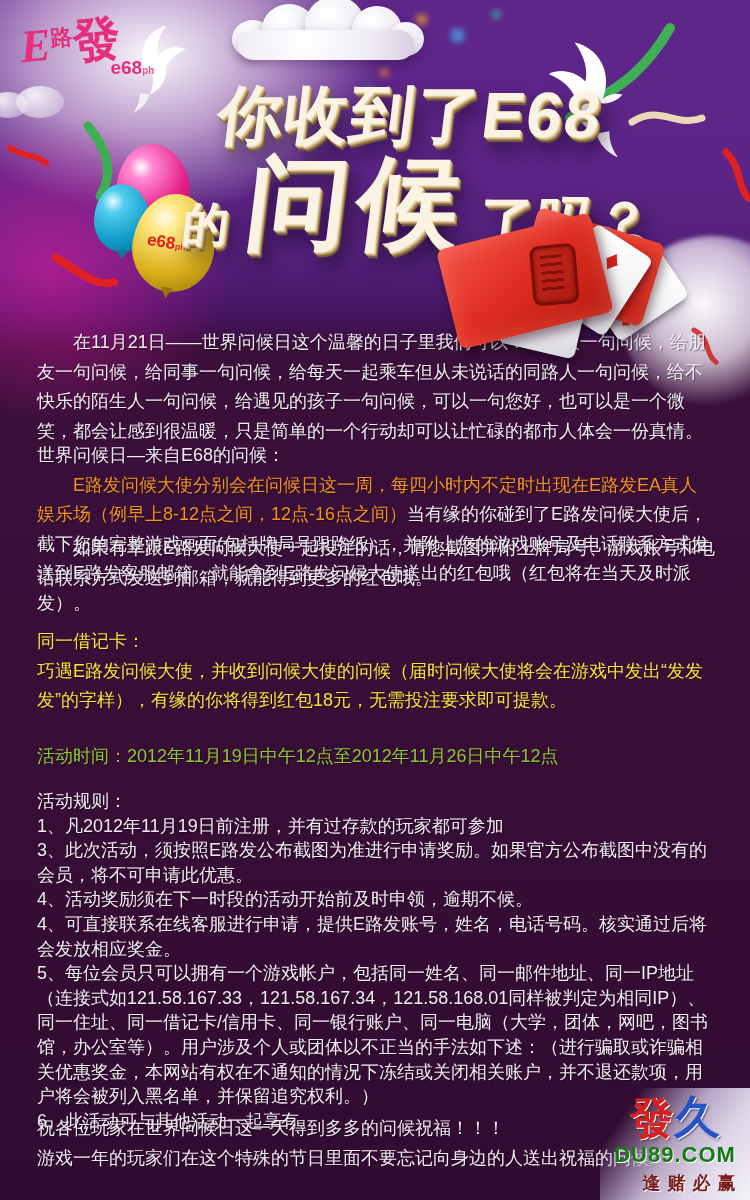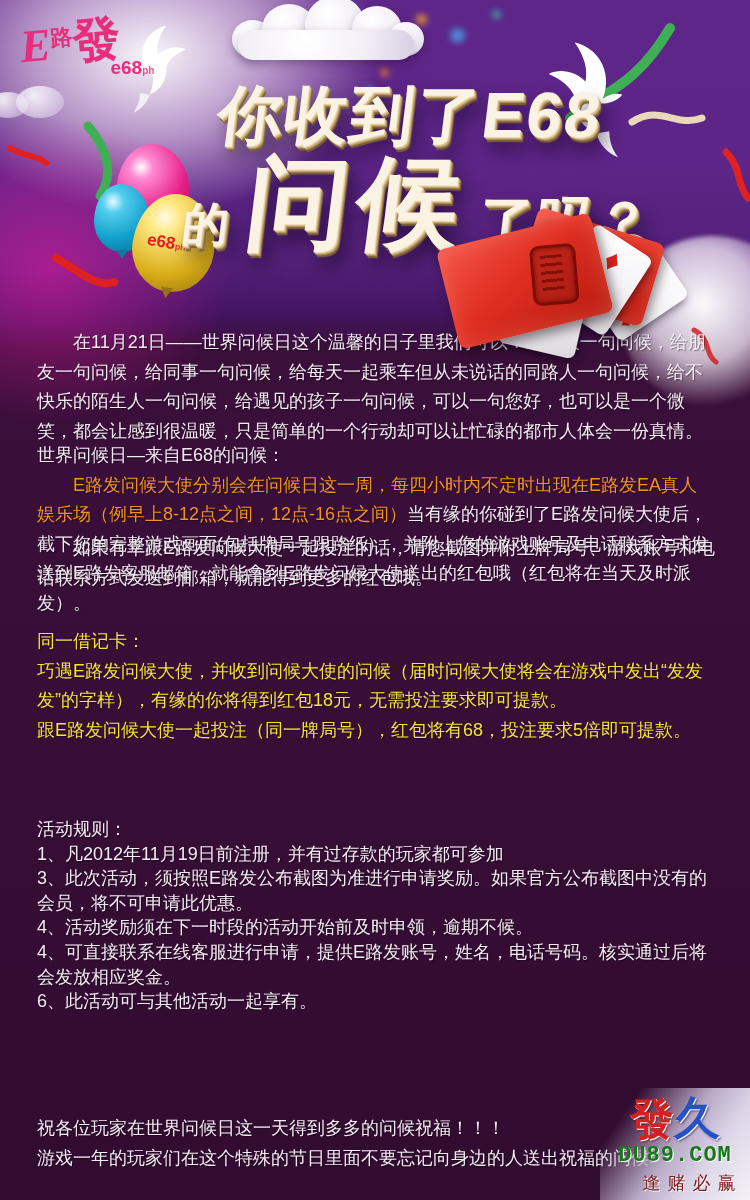--- a/index.html
+++ b/index.html
@@ -75,34 +75,34 @@
   
   .txt{position:absolute;left:37px;width:678px;font-size:18px;line-height:29.5px;color:#f3ebf3;
     text-shadow:1px 1px 1px rgba(0,0,0,.4);}
   .txt p{margin:0;}
   .indent{text-indent:2em;}
   .s1{top:328px;}
   .s2{top:441px;}
   .s3{top:534px;}
   .s4{top:627px;color:#f3e23a;}
   .s5{top:742px;color:#8cc832;}
-  .s6{top:789px;line-height:24.6px;margin-top:28px;}
+  .s6{top:789px;line-height:24.6px;}
   .s7{top:1114px;}
   .c-orange{color:#f0941f;}
   .c-white{color:#f3ebf3;}
   
   .du-panel{position:absolute;left:600px;top:1088px;width:150px;height:112px;cursor:pointer;
     background:linear-gradient(305deg,#f4f2f8 0%,#ddd5e7 30%,#b8a9c6 50%,rgba(90,40,90,0) 82%);
     display:flex;flex-direction:column;align-items:center;justify-content:center;}
   .du-row1{font-family:"Liberation Serif","DejaVu Serif",serif;font-weight:bold;line-height:1;margin-top:2px;}
   .du-fa{font-size:44px;color:#d42020;text-shadow:1px 1px 0 #fff,2px 2px 2px rgba(90,0,0,.5);}
   .du-jiu{font-size:46px;color:#2553c4;text-shadow:1px 1px 0 #fff,2px 2px 2px rgba(0,0,80,.5);}
-  .du-domain{font-family:Liberation Mono, monospace;font-weight:bold;font-size:22px;color:#157a16;
+  .du-domain{font-family:Liberation Sans, sans-serif;font-weight:bold;font-size:22px;color:#157a16;
     text-shadow:1px 1px 0 #fff;margin-top:1px;letter-spacing:1px;}
-  .du-slogan{font-weight:normal;font-size:18px;color:#7c1d1d;letter-spacing:7px;margin-top:3px;text-indent:7px;
+  .du-slogan{font-weight:bold;font-size:18px;color:#7c1d1d;letter-spacing:7px;margin-top:3px;text-indent:7px;
     text-shadow:1px 1px 0 #fff;margin-left:28px;}
 </style>
 </head>
 <body>
 
 <div class="page">
 
   <div class="glow-topleft"></div>
   <div class="glow-magenta"></div>
   <div class="glow-orb"></div>
@@ -199,30 +199,33 @@
     <p class="indent"><span class="c-orange">E路发问候大使分别会在问候日这一周，每四小时内不定时出现在E路发EA真人娱乐场（例早上8-12点之间，12点-16点之间）</span><span class="c-white">当有缘的你碰到了E路发问候大使后，截下您的完整游戏画面(包括牌局号跟路纸），并附上您的游戏账号及电话联系方式发送到E路发客服邮箱，就能拿到E路发问候大使送出的红包哦（红包将在当天及时派发）。</span></p>
   </div>
 
   <div class="txt s3">
     <p class="indent">如果有幸跟E路发问候大使一起投注的话，请您截图并附上牌局号、游戏账号和电话联系方式发送到邮箱，就能得到更多的红包哦。</p>
   </div>
 
   <div class="txt s4">
     <p>同一借记卡：</p>
     <p>巧遇E路发问候大使，并收到问候大使的问候（届时问候大使将会在游戏中发出“发发发”的字样），有缘的你将得到红包18元，无需投注要求即可提款。</p>
-    <p>跟E路发问候大使一起投注（同一牌局号），红包将有68，投注要求5倍即可提款。</p>
-  </div>
-
+  </div>
+
+  <div class="txt s5">
+    <p><span>活动时间：</span><span>2012年11月19日中午12点至2012年11月26日中午12点</span></p>
+  </div>
 
   <div class="txt s6">
     <p>活动规则：</p>
     <p>1、凡2012年11月19日前注册，并有过存款的玩家都可参加</p>
     <p>3、此次活动，须按照E路发公布截图为准进行申请奖励。如果官方公布截图中没有的会员，将不可申请此优惠。</p>
     <p>4、活动奖励须在下一时段的活动开始前及时申领，逾期不候。</p>
     <p>4、可直接联系在线客服进行申请，提供E路发账号，姓名，电话号码。核实通过后将会发放相应奖金。</p>
+    <p>5、每位会员只可以拥有一个游戏帐户，包括同一姓名、同一邮件地址、同一IP地址（连接式如121.58.167.33，121.58.167.34，121.58.168.01同样被判定为相同IP）、同一住址、同一借记卡/信用卡、同一银行账户、同一电脑（大学，团体，网吧，图书馆，办公室等）。用户涉及个人或团体以不正当的手法如下述：（进行骗取或诈骗相关优惠奖金，本网站有权在不通知的情况下冻结或关闭相关账户，并不退还款项，用户将会被列入黑名单，并保留追究权利。）</p>
     <p>6、此活动可与其他活动一起享有。</p>
   </div>
 
   <div class="txt s7">
     <p>祝各位玩家在世界问候日这一天得到多多的问候祝福！！！</p>
     <p>游戏一年的玩家们在这个特殊的节日里面不要忘记向身边的人送出祝福的问候!</p>
   </div>
 
   <div class="du-panel">
     <div class="du-row1"><span class="du-fa">發</span><span class="du-jiu">久</span></div>

